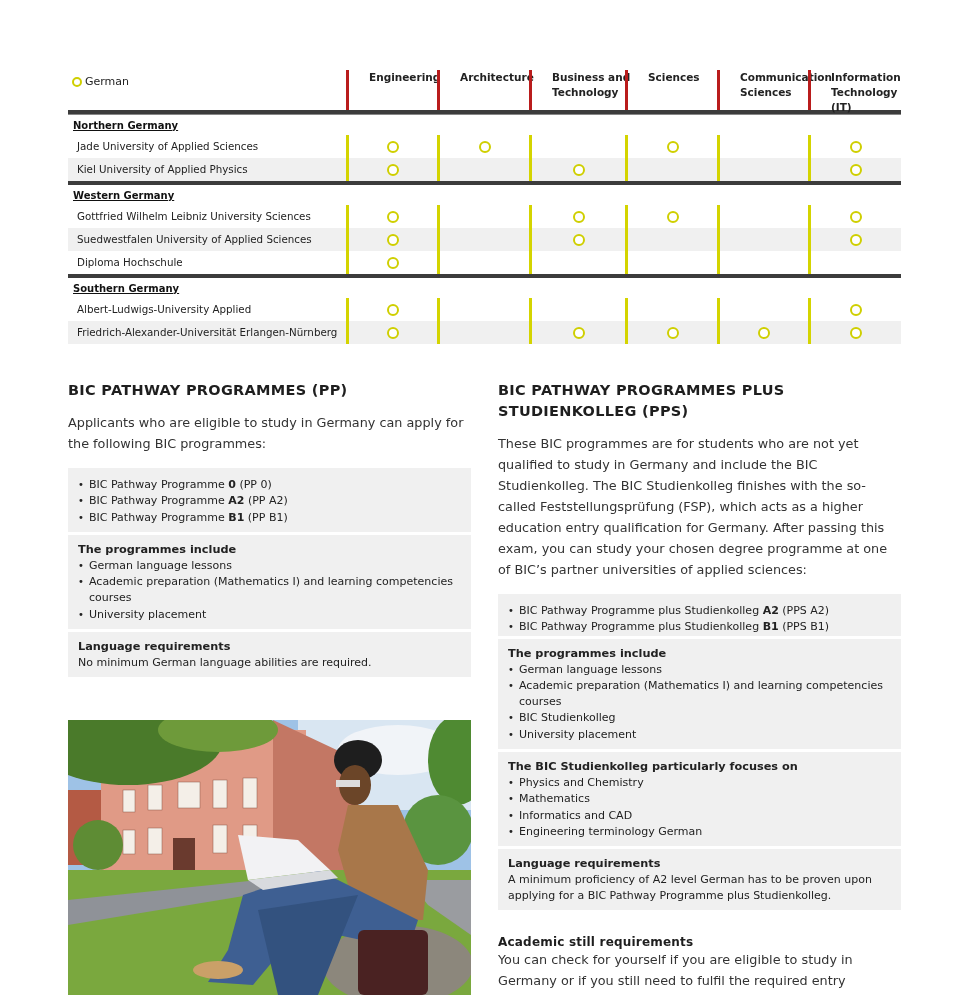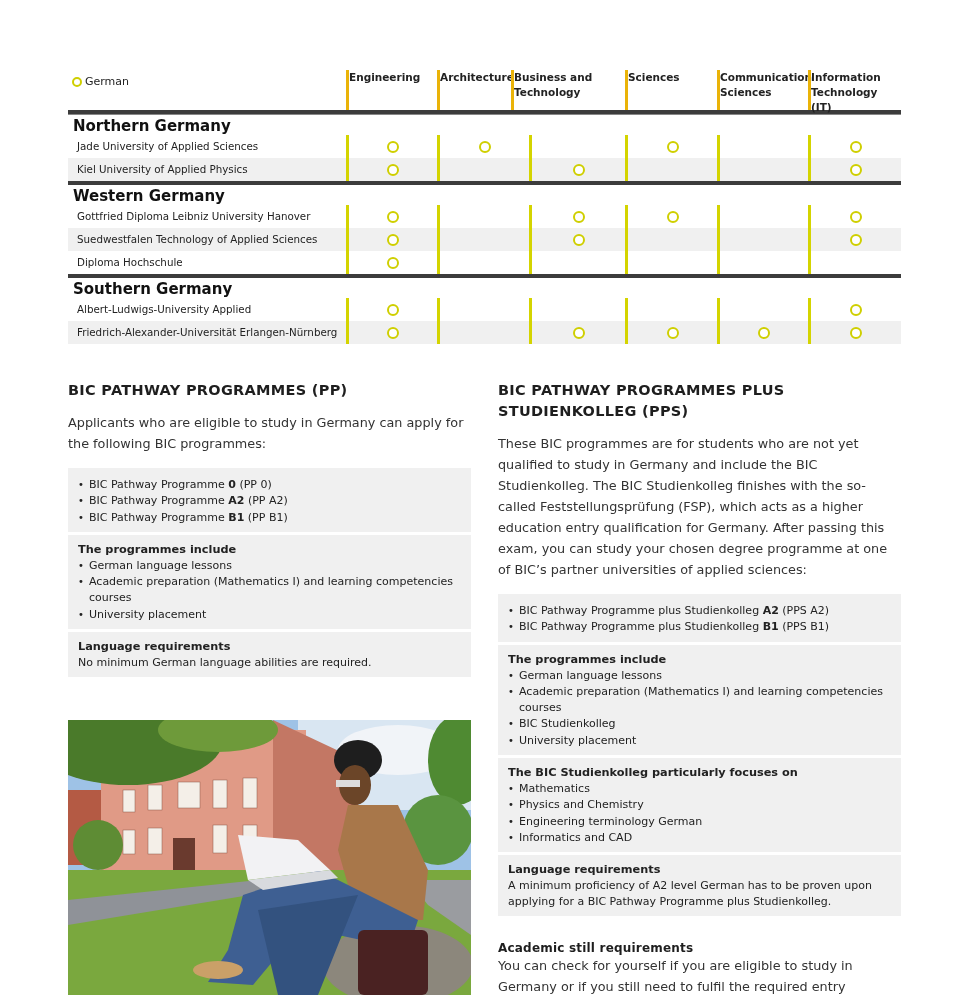--- a/index.html
+++ b/index.html
@@ -4,25 +4,25 @@
 <style>
   html, body { margin: 0; padding: 0; background: #ffffff; }
   body { width: 960px; height: 995px; overflow: hidden; position: relative;
          font-family: "DejaVu Sans", sans-serif; color: #222; }
 
   
   .matrix { position: absolute; left: 68px; top: 66px; width: 833px; }
   .mhead { position: relative; height: 44px; }
   .legend { position: absolute; left: 4px; top: 9px; font-size: 11px; display: flex; align-items: center; color: #222; }
   .legend .dot { margin-right: 3px; }
-  .colhead { position: absolute; top: 4px; height: 40px; border-left: 3px solid #eab308;
-             font-size: 10.5px; font-weight: bold; padding-left: 0; line-height: 15px; color: #222; }
+  .colhead { position: absolute; top: 4px; height: 40px; border-left: 3px solid #b91c1c;
+             font-size: 10.5px; font-weight: bold; padding-left: 20px; line-height: 15px; color: #222; }
   .thickline { height: 4px; background: #3c3c3c; border-bottom: 1px solid #888; }
   .thickline2 { height: 4px; background: #3c3c3c; }
-  .region { height: 20px; font-size: 15px; font-weight: bold; padding-left: 5px; line-height: 22px; color: #111; }
+  .region { height: 20px; font-size: 10px; font-weight: bold; padding-left: 5px; line-height: 22px; color: #111; text-decoration: underline; }
   .row { position: relative; height: 23px; font-size: 10.3px; line-height: 23px; }
   .row.alt { background: #f0f0f0; }
   .row .uni { position: absolute; left: 9px; top: 0; white-space: nowrap; color: #222; }
   .vbar { position: absolute; top: 0; width: 3px; height: 23px; background: #d4d400; }
   .cell { position: absolute; top: 0; height: 23px; display: flex; align-items: center; justify-content: center; }
   .dot { width: 8px; height: 8px; border-radius: 50%; border: 2.5px solid #cfcf00; background: #fff; display: inline-block; box-sizing: content-box; }
   .dot.small { width: 6px; height: 6px; }
 
   
   .col { position: absolute; width: 403px; }
@@ -46,21 +46,21 @@
 <body>
 
 <div class="matrix">
   <div class="mhead">
     <div class="legend">
       <span class="dot small"></span>
       <span>German</span>
     </div>
     <div class="colhead" style="left:278px;width:82px">Engineering</div>
     <div class="colhead" style="left:369px;width:82px">Architecture</div>
-    <div class="colhead" style="left:443px;width:85px">Business and Technology</div>
+    <div class="colhead" style="left:461px;width:85px">Business and Technology</div>
     <div class="colhead" style="left:557px;width:82px">Sciences</div>
     <div class="colhead" style="left:649px;width:85px">Communication Sciences</div>
     <div class="colhead" style="left:740px;width:90px">Information Technology (IT)</div>
   </div>
   <div id="table-body">
       <div class="thickline"></div>
       <div class="region">Northern Germany</div>
       <div class="row">
         <span class="uni">Jade University of Applied Sciences</span>
         <div class="vbar" style="left: 278px;"></div>
@@ -101,21 +101,21 @@
         <div class="vbar" style="left: 649px;"></div>
         <div class="cell" style="left: 652px; width: 88px;"></div>
         <div class="vbar" style="left: 740px;"></div>
         <div class="cell" style="left: 743px; width: 90px;">
           <span class="dot"></span>
         </div>
       </div>
       <div class="thickline2"></div>
       <div class="region">Western Germany</div>
       <div class="row">
-        <span class="uni">Gottfried Diploma Leibniz University Hanover</span>
+        <span class="uni">Gottfried Wilhelm Leibniz University Sciences</span>
         <div class="vbar" style="left: 278px;"></div>
         <div class="cell" style="left: 281px; width: 88px;">
           <span class="dot"></span>
         </div>
         <div class="vbar" style="left: 369px;"></div>
         <div class="cell" style="left: 372px; width: 89px;"></div>
         <div class="vbar" style="left: 461px;"></div>
         <div class="cell" style="left: 464px; width: 93px;">
           <span class="dot"></span>
         </div>
@@ -124,21 +124,21 @@
           <span class="dot"></span>
         </div>
         <div class="vbar" style="left: 649px;"></div>
         <div class="cell" style="left: 652px; width: 88px;"></div>
         <div class="vbar" style="left: 740px;"></div>
         <div class="cell" style="left: 743px; width: 90px;">
           <span class="dot"></span>
         </div>
       </div>
       <div class="row alt">
-        <span class="uni">Suedwestfalen Technology of Applied Sciences</span>
+        <span class="uni">Suedwestfalen University of Applied Sciences</span>
         <div class="vbar" style="left: 278px;"></div>
         <div class="cell" style="left: 281px; width: 88px;">
           <span class="dot"></span>
         </div>
         <div class="vbar" style="left: 369px;"></div>
         <div class="cell" style="left: 372px; width: 89px;"></div>
         <div class="vbar" style="left: 461px;"></div>
         <div class="cell" style="left: 464px; width: 93px;">
           <span class="dot"></span>
         </div>
@@ -287,42 +287,42 @@
     <polygon points="170,115 230,120 262,150 180,160" fill="#f2f2f4"></polygon>
     <polygon points="180,160 262,150 270,158 195,170" fill="#d8dade"></polygon>
 
     <rect x="290" y="210" width="70" height="65" rx="6" fill="#4a2222"></rect>
   </svg>
 </div>
 
 <div class="col right">
   <h2>BIC PATHWAY PROGRAMMES PLUS STUDIENKOLLEG (PPS)</h2>
   <div class="intro">These BIC programmes are for students who are not yet qualified to study in Germany and include the BIC Studienkolleg. The BIC Studienkolleg finishes with the so-called Feststellungsprüfung (FSP), which acts as a higher education entry qualification for Germany. After passing this exam, you can study your chosen degree programme at one of BIC’s partner universities of applied sciences:</div>
-  <div class="box" style="padding-top:9px;padding-bottom:6px">
+  <div class="box" style="padding-top:9px;padding-bottom:0">
     <ul id="pps-prog">
         <li><span>BIC Pathway Programme plus Studienkolleg </span><b>A2</b><span> (PPS A2)</span></li>
         <li><span>BIC Pathway Programme plus Studienkolleg </span><b>B1</b><span> (PPS B1)</span></li>
       </ul>
   </div>
   <div class="box">
     <div class="bt">The programmes include</div>
     <ul id="pps-inc">
         <li>German language lessons</li>
         <li>Academic preparation (Mathematics I) and learning competencies courses</li>
         <li>BIC Studienkolleg</li>
         <li>University placement</li>
       </ul>
   </div>
   <div class="box">
     <div class="bt">The BIC Studienkolleg particularly focuses on</div>
     <ul id="pps-focus">
+        <li>Physics and Chemistry</li>
         <li>Mathematics</li>
-        <li>Physics and Chemistry</li>
+        <li>Informatics and CAD</li>
         <li>Engineering terminology German</li>
-        <li>Informatics and CAD</li>
       </ul>
   </div>
   <div class="box">
     <div class="bt">Language requirements</div>
     <p>A minimum proficiency of A2 level German has to be proven upon applying for a BIC Pathway Programme plus Studienkolleg.</p>
   </div>
   <div class="subhead">Academic still requirements</div>
   <div class="body2">You can check for yourself if you are eligible to study in Germany or if you still need to fulfil the required entry qualification, i.e. with the acquired school-leaving qualification ...</div>
 </div>
 

